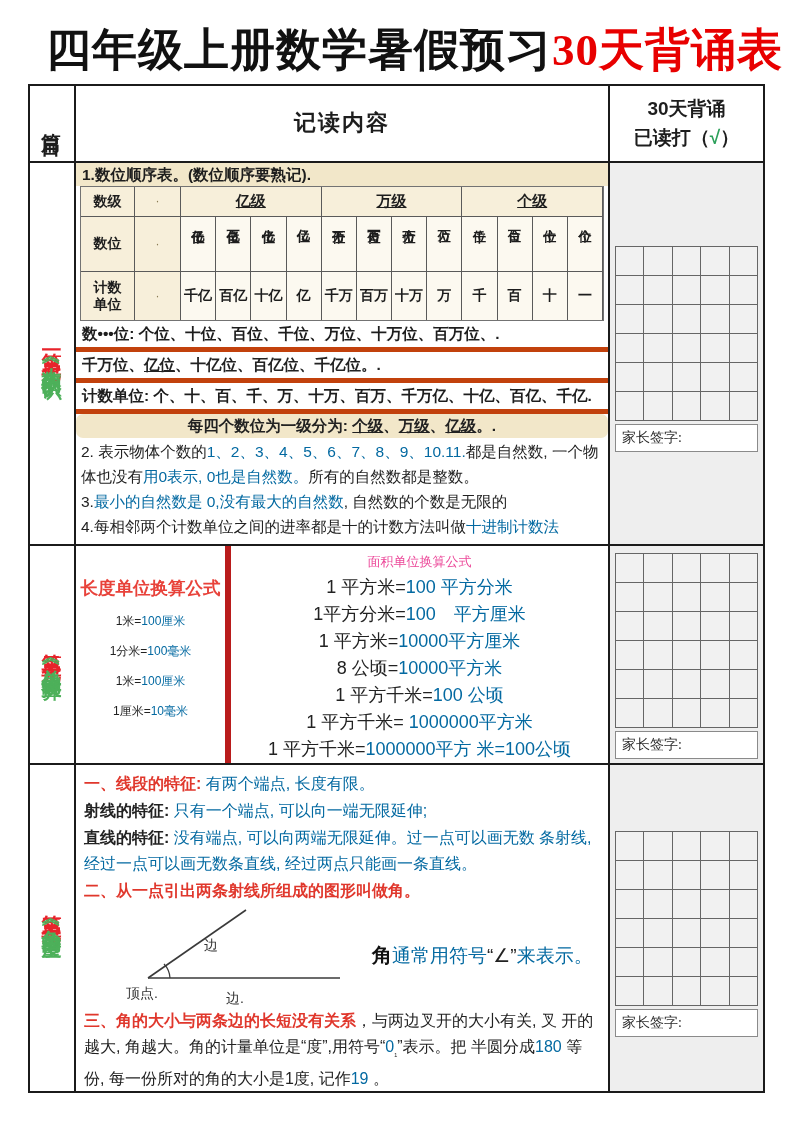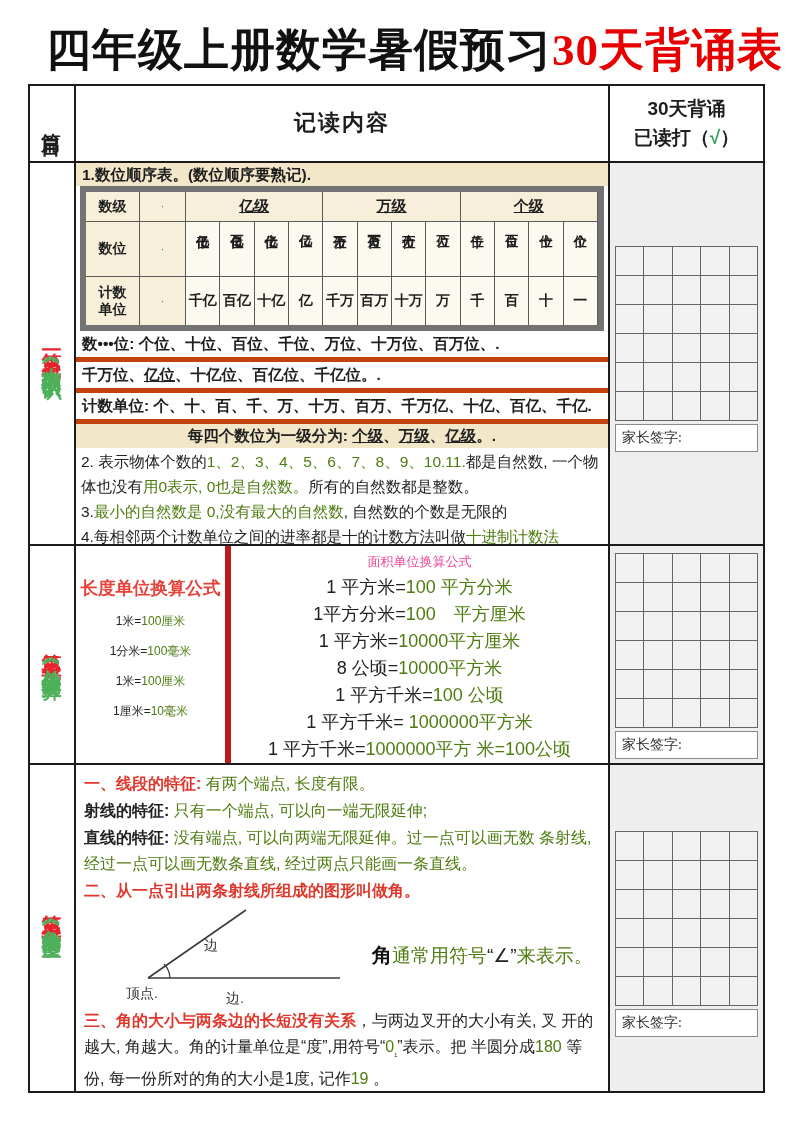--- a/index.html
+++ b/index.html
@@ -37,41 +37,41 @@
   .row-u2 { height: 219px; }
   .row-u3 { height: 328px; }
 
   
   .vlabel { writing-mode: vertical-rl; text-orientation: upright; font-weight: bold; font-size: 20px; letter-spacing: 3px; line-height: 1.1; text-align: center; }
   .vlabel .lr { color: #e8232b; }
   .vlabel .lg { color: #4db05a; }
 
   
   .banner { background: #f2e7c9; font-weight: bold; font-size: 15.5px; padding: 2px 6px; height: 23px; line-height: 19px; }
-  .banner2 { background: #f2e7c9; font-weight: bold; font-size: 15.5px; text-align: center; height: 24px; line-height: 23px; }
-
-  .pv { margin: 0 4px; border: 6px solid #737373; background: #fcf9f0; }
+  .banner2 { background: #f2e7c9; font-weight: bold; font-size: 15.5px; text-align: center; height: 24px; line-height: 23px; border-radius: 7px; }
+
+  .pv { margin: 0 4px; border: 1px solid #737373; background: #fcf9f0; }
   .pv-row { display: grid; grid-template-columns: 54px 46px repeat(12, 1fr); }
   .pv-rowA { display: grid; grid-template-columns: 54px 46px repeat(3, 1fr); height: 30px; }
   .pv-rowB { height: 55px; }
   .pv-rowC { height: 48px; }
   .pv-cell { border-right: 1px solid #5a5a5a; border-bottom: 1px solid #5a5a5a; display: flex; align-items: center; justify-content: center; text-align: center; }
   .pv-rowC .pv-cell { border-bottom: none; }
   .pv-label { background: #f7efda; font-weight: bold; font-size: 14px; line-height: 1.15; padding: 0 10px; }
   .pv-dot { background: #f7efda; color: #8a7c55; font-size: 12px; }
   .pv-group { background: #f7efda; font-weight: bold; font-size: 15px; text-decoration: underline; }
   .pv-vert { writing-mode: vertical-rl; text-orientation: upright; font-weight: bold; font-size: 13px; letter-spacing: 1px; line-height: 1; padding: 2px 0; justify-content: flex-start; }
   .pv-horiz { font-weight: bold; font-size: 14px; }
 
   .u1-line { font-weight: bold; font-size: 15.5px; padding: 1px 6px; line-height: 24px; border-bottom: 5px solid #c2410c; }
   .u1-points { padding: 1px 5px 0 5px; font-size: 15.5px; line-height: 25px; }
 
   
   .c-k { color: #222; }
-  .c-b { color: #4d7c0f; }
+  .c-b { color: #0369a1; }
   .c-r { color: #c2410c; }
   .c-rh { color: #e0372c; font-weight: bold; }
   .c-kh { color: #222; font-weight: bold; }
   .c-kb { color: #111; font-weight: bold; }
   .c-ku { color: #222; text-decoration: underline; }
   .c-tiny { color: #222; font-size: 9px; vertical-align: sub; }
 
   
   .u2-wrap { display: flex; height: 100%; }
   .u2-left { width: 155px; border-right: 6px solid #b91c1c; text-align: center; padding-top: 30px; }

